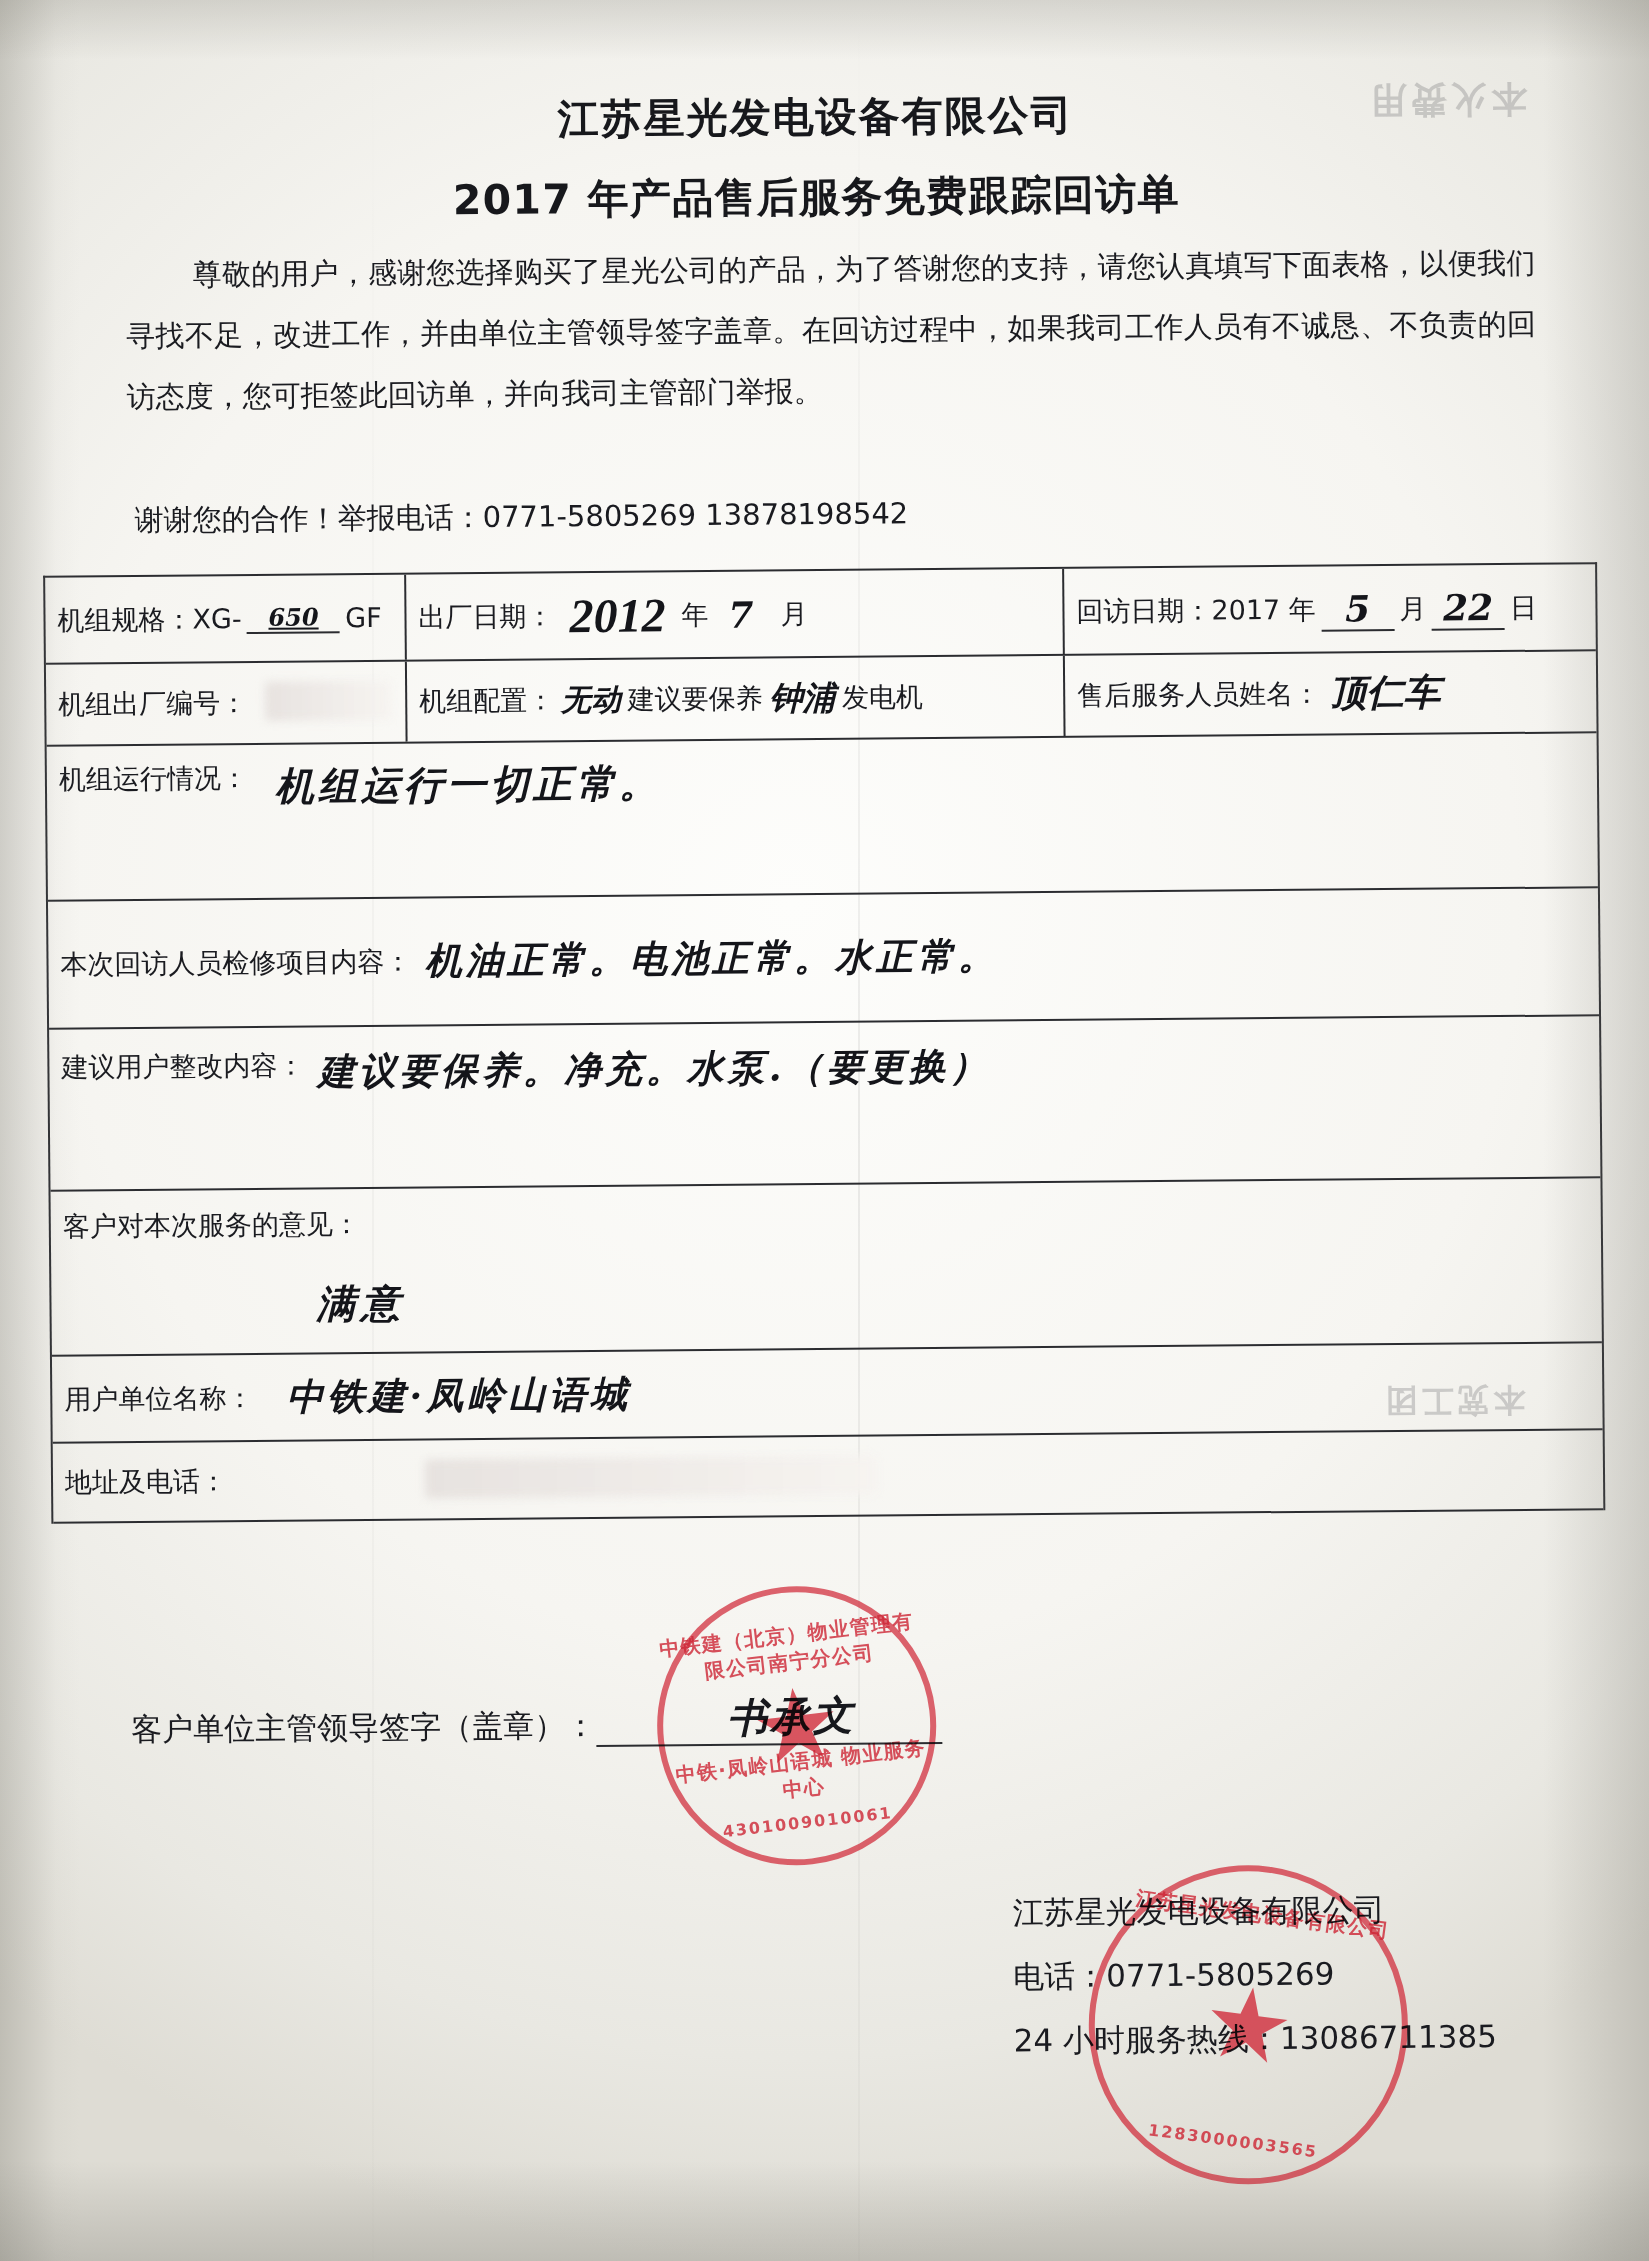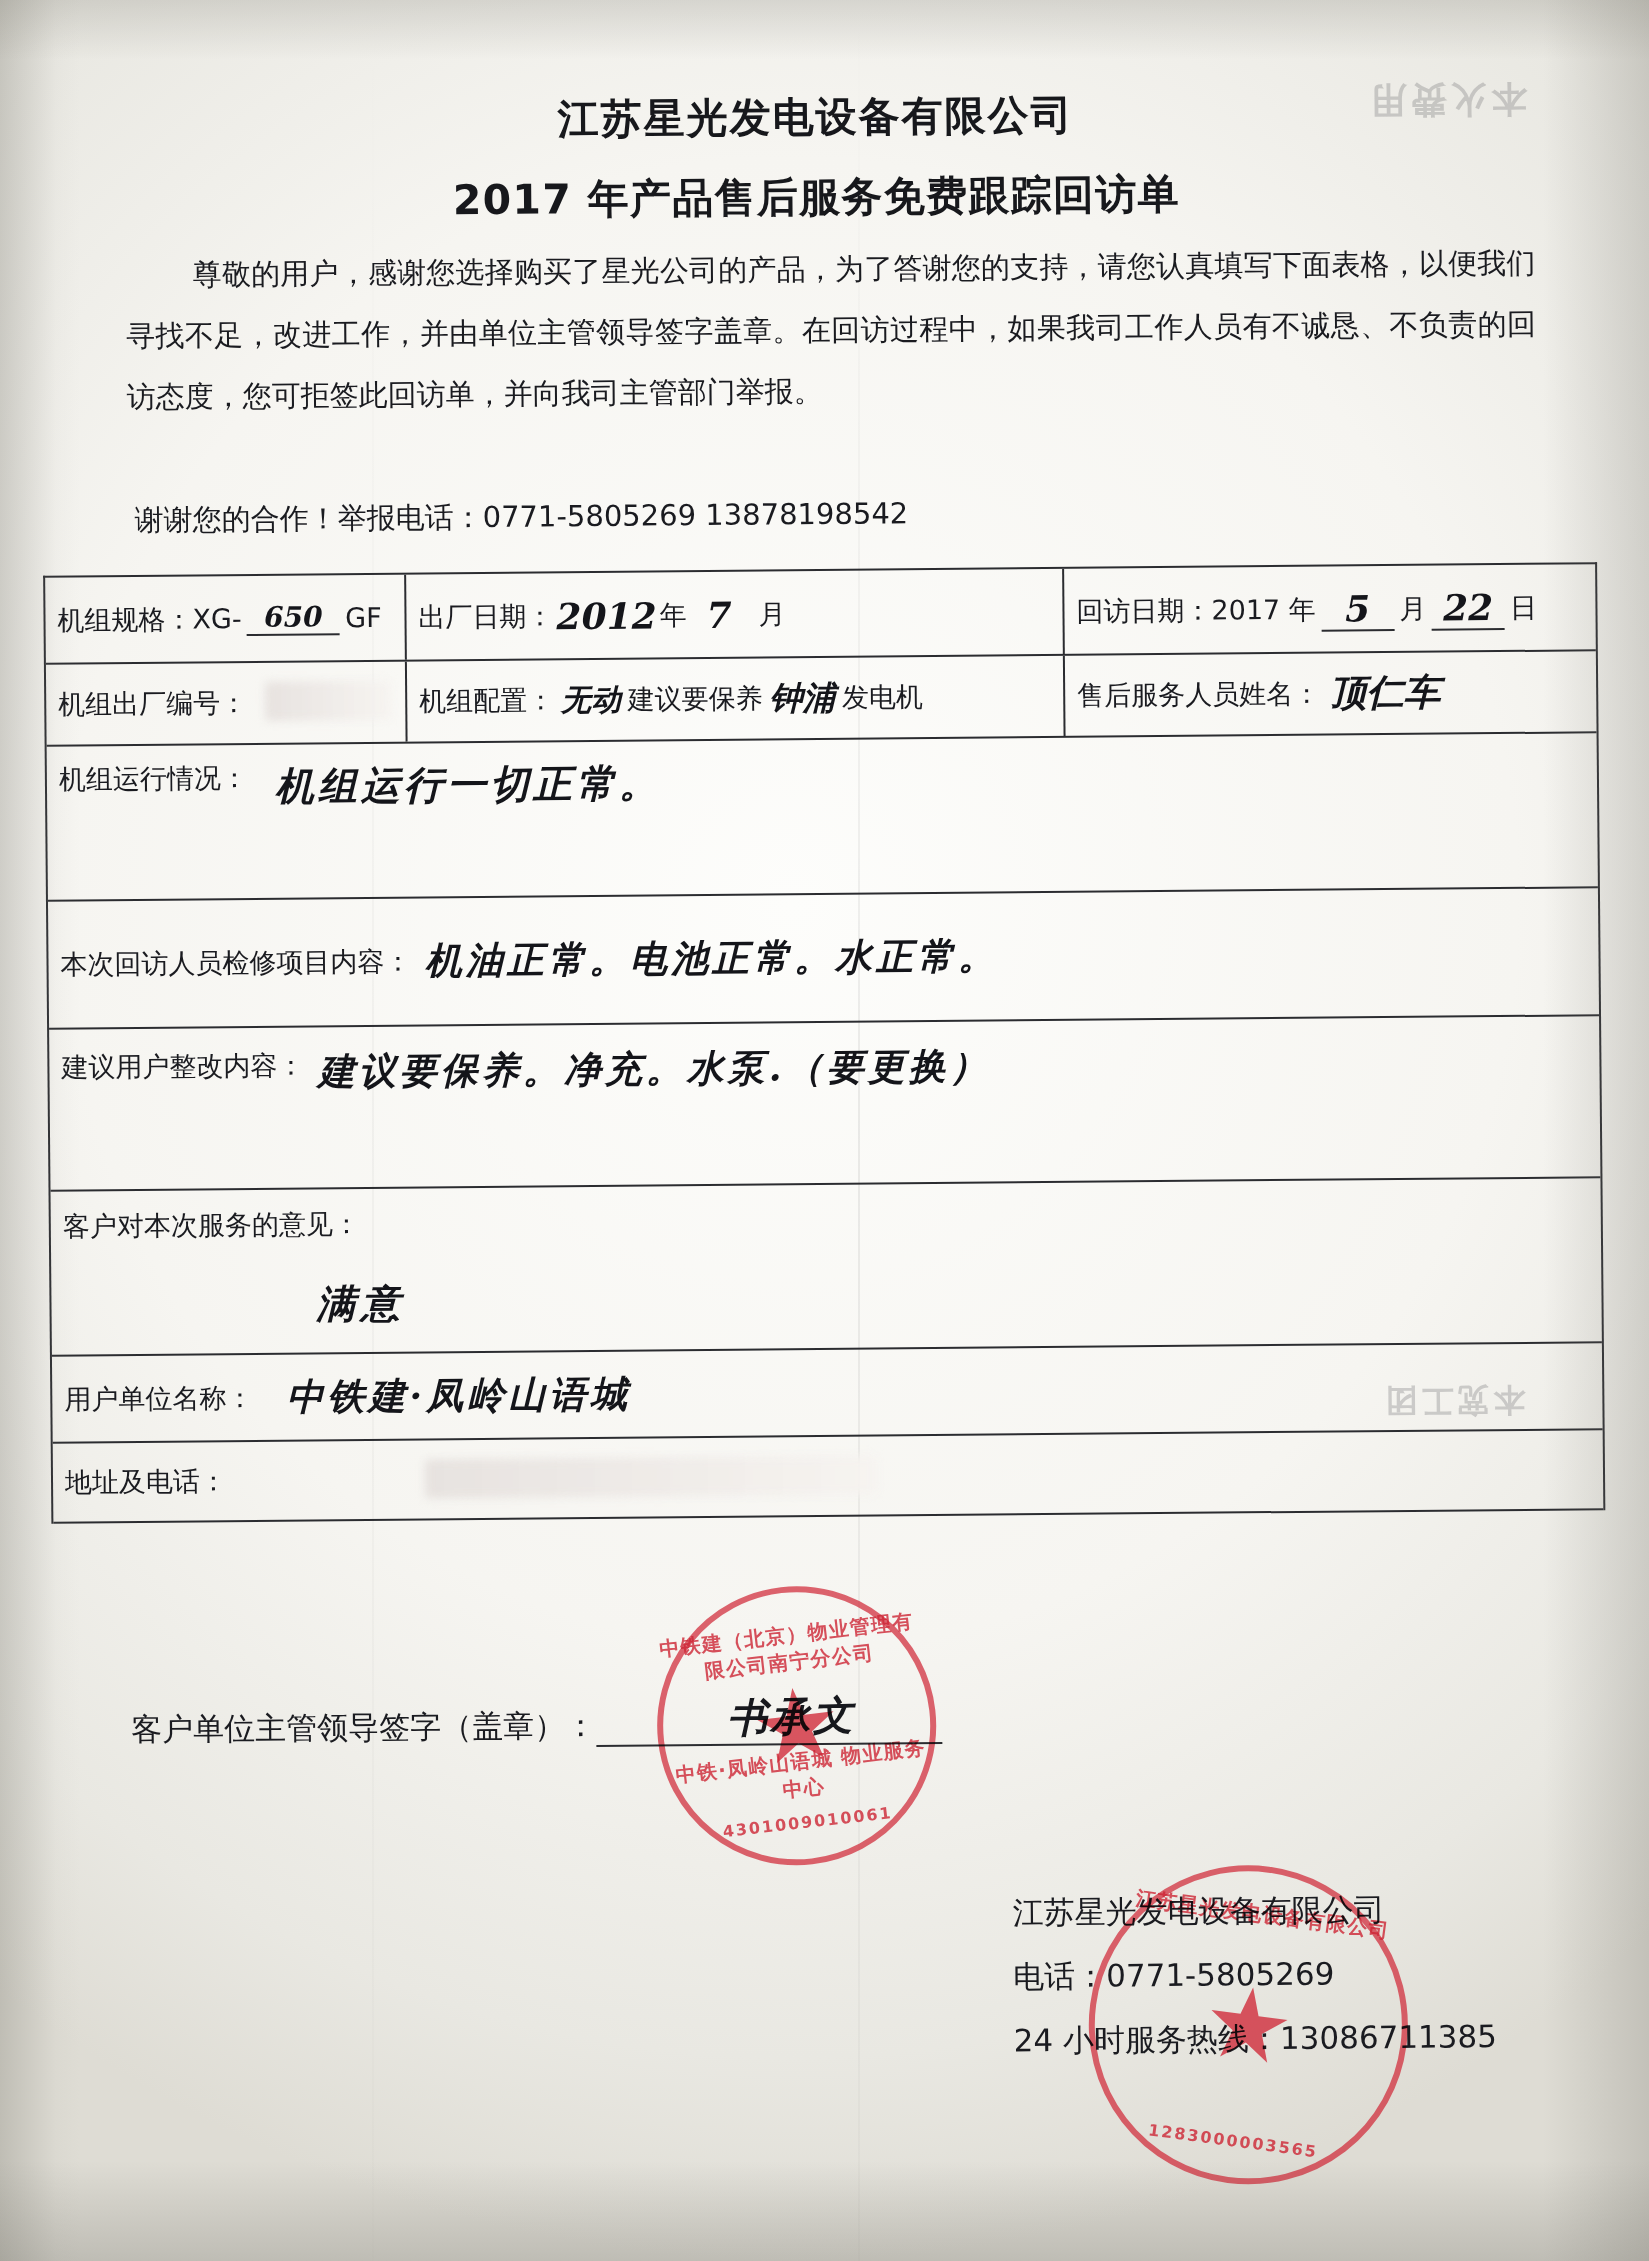--- a/index.html
+++ b/index.html
@@ -253,26 +253,26 @@
 
     <div class="para cn" style="top:239px;"><span class="indent"></span><span>尊敬的用户，感谢您选择购买了星光公司的产品，为了答谢您的支持，请您认真填写下面表格，以便我们寻找不足，改进工作，并由单位主管领导签字盖章。在回访过程中，如果我司工作人员有不诚恳、不负责的回访态度，您可拒签此回访单，并向我司主管部门举报。</span></div>
 
     <div class="thanks cn">谢谢您的合作！举报电话：0771-5805269  13878198542</div>
 
     <div class="tbl">
 
       <div class="row r1">
         <div class="cell" style="width:359px;">
           <span class="lbl">机组规格：XG-</span>
-          <span class="hand uline" style="font-size:28px; min-width:93px; margin:0 5.3px;">650</span>
+          <span class="hand uline" style="font-size:24px; min-width:93px; margin:0 5.3px;text-decoration:underline;">650</span>
           <span class="lbl">GF</span>
         </div>
         <div class="cell" style="width:658px;">
           <span class="lbl">出厂日期：</span>
-          <span class="hand" style="font-size:36px; margin:0 3px;">2012</span>
+          <span class="hand" style="font-size:48px; margin:0 16px;font-family:Liberation Serif, serif;">2012</span>
           <span class="lbl">年</span>
           <span class="hand" style="font-size:36px; margin:0 27px 0 20px;">7</span>
           <span class="lbl">月</span>
         </div>
         <div class="cell" style="flex:1;">
           <span class="lbl">回访日期：2017 年</span>
           <span class="hand uline" style="font-size:36px; min-width:73px; margin:0 5.3px;">5</span>
           <span class="lbl">月</span>
           <span class="hand uline" style="font-size:36px; min-width:73px; margin:0 5.3px;">22</span>
           <span class="lbl">日</span>

